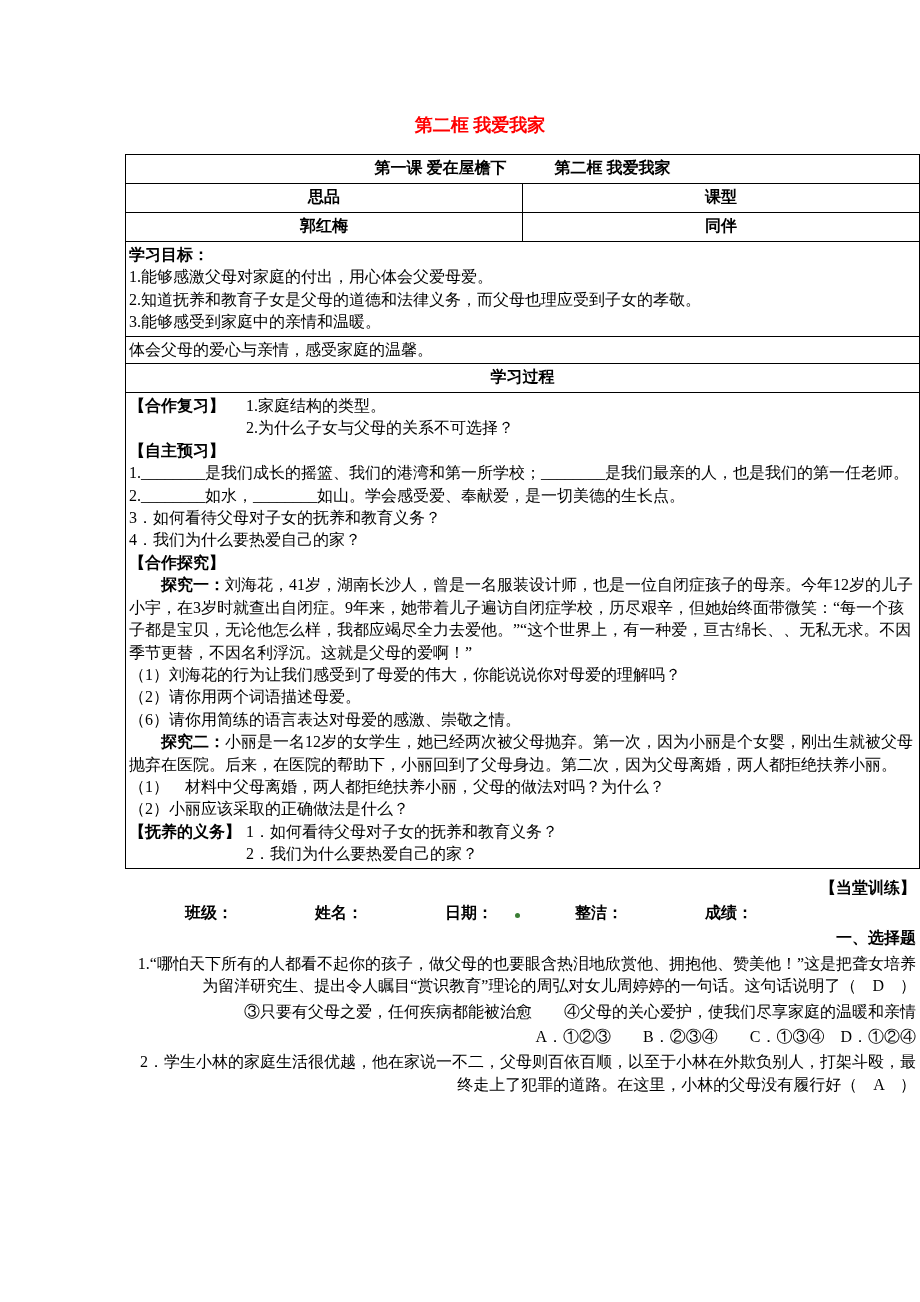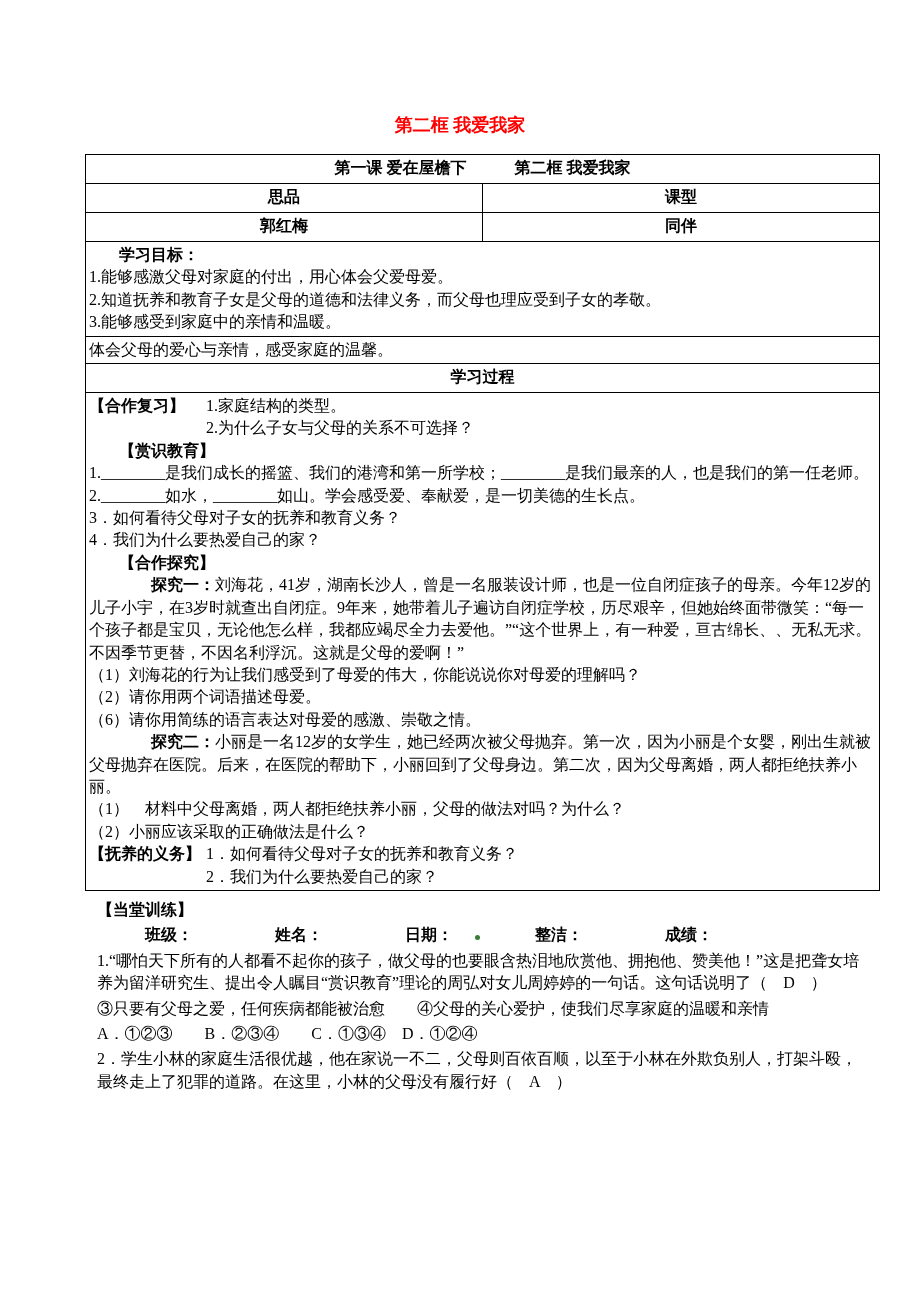--- a/index.html
+++ b/index.html
@@ -9,20 +9,21 @@
     background: #ffffff;
     color: #000000;
     font-family: "Liberation Serif", "DejaVu Serif", serif;
   }
   .page {
     position: relative;
     width: 920px;
     height: 1302px;
     overflow: hidden;
     background: #ffffff;
+    padding-left: 40px;
   }
   .doc-title {
     margin: 0;
     padding: 113px 0 0 0;
     text-align: center;
     color: #ff0000;
     font-size: 18px;
     font-weight: bold;
   }
   table.sheet {
@@ -34,32 +35,32 @@
     line-height: 22px;
   }
   table.sheet td {
     border: 1px solid #000000;
     padding: 2px 3px;
     vertical-align: top;
   }
   td.w90 { width: 92px; }
   td.mid { vertical-align: middle; height: 29px; }
   .c { text-align: center; }
-  .b { font-weight: bold; margin-left: 30px; }
+  .b { font-weight: bold; }
   p { margin: 0; line-height: 22.4px; white-space: pre-wrap; }
   .sec-label { display: inline-block; width: 117px; font-weight: bold; }
   .indent117 { padding-left: 117px; }
   .case { text-indent: 32px; }
   .bigcell { padding: 5px 3px 7px 3px; }
   .training {
     margin: 8px 0 0 85px;
     width: 795px;
     font-size: 16px;
   }
-  .training p { margin: 3px 12px; line-height: 22.4px; white-space: pre-wrap; }
+  .training p { margin: 3px 4px; line-height: 22.4px; white-space: pre-wrap; text-align: right; }
   .inforow {
     position: relative;
     padding-left: 60px;
     margin: 3px 0;
     font-weight: bold;
     line-height: 22.4px;
   }
   .inforow .lbl { display: inline-block; width: 130px; }
   .dot {
     position: absolute;
@@ -105,21 +106,21 @@
       </td>
     </tr>
     <tr>
       <td colspan="2" class="c b mid">学习过程</td>
     </tr>
     <tr>
       <td colspan="2" class="bigcell">
         <p><span class="sec-label">【合作复习】</span><span>1.家庭结构的类型。</span></p>
         <p class="indent117">2.为什么子女与父母的关系不可选择？</p>
 
-        <p class="b">【赏识教育】</p>
+        <p class="b">【自主预习】</p>
         <p>1.________是我们成长的摇篮、我们的港湾和第一所学校；________是我们最亲的人，也是我们的第一任老师。</p>
         <p>2.________如水，________如山。学会感受爱、奉献爱，是一切美德的生长点。</p>
         <p>3．如何看待父母对子女的抚养和教育义务？</p>
         <p>4．我们为什么要热爱自己的家？</p>
 
         <p class="b">【合作探究】</p>
         <p class="case"><span class="b">探究一：</span><span>刘海花，41岁，湖南长沙人，曾是一名服装设计师，也是一位自闭症孩子的母亲。今年12岁的儿子小宇，在3岁时就查出自闭症。9年来，她带着儿子遍访自闭症学校，历尽艰辛，但她始终面带微笑：“每一个孩子都是宝贝，无论他怎么样，我都应竭尽全力去爱他。”“这个世界上，有一种爱，亘古绵长、、无私无求。不因季节更替，不因名利浮沉。这就是父母的爱啊！”</span></p>
         <p>（1）刘海花的行为让我们感受到了母爱的伟大，你能说说你对母爱的理解吗？</p>
         <p>（2）请你用两个词语描述母爱。</p>
         <p>（6）请你用简练的语言表达对母爱的感激、崇敬之情。</p>
@@ -134,19 +135,20 @@
     </tr>
   </tbody>
     </table>
 
   <div class="training">
     <p class="b">【当堂训练】</p>
     <div class="inforow">
       <span class="lbl">班级：</span><span class="lbl">姓名：</span><span class="lbl">日期：</span><span class="lbl">整洁：</span><span>成绩：</span>
       <span class="dot"></span>
     </div>
+    <p class="b">一、选择题</p>
     <p>1.“哪怕天下所有的人都看不起你的孩子，做父母的也要眼含热泪地欣赏他、拥抱他、赞美他！”这是把聋女培养为留洋研究生、提出令人瞩目“赏识教育”理论的周弘对女儿周婷婷的一句话。这句话说明了（　D　）</p>
     <p>③只要有父母之爱，任何疾病都能被治愈　　④父母的关心爱护，使我们尽享家庭的温暖和亲情</p>
     <p>A．①②③　　B．②③④　　C．①③④　D．①②④</p>
     <p>2．学生小林的家庭生活很优越，他在家说一不二，父母则百依百顺，以至于小林在外欺负别人，打架斗殴，最终走上了犯罪的道路。在这里，小林的父母没有履行好（　A　）</p>
   </div>
 
 </div>
 
 </body></html>

